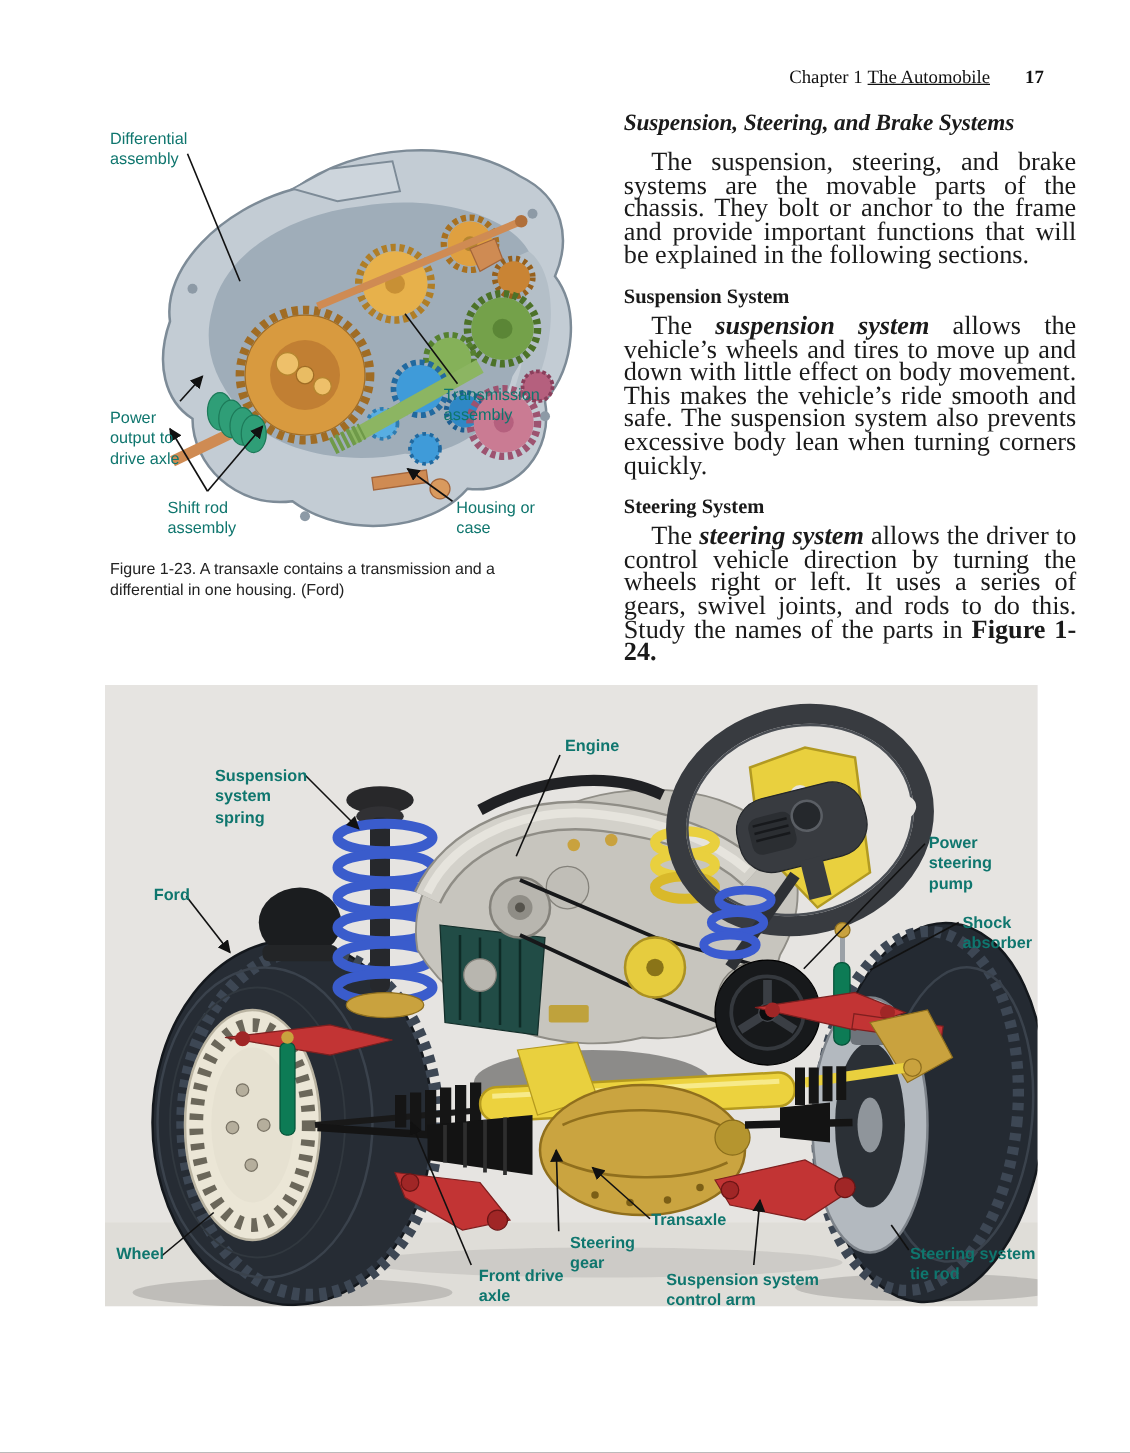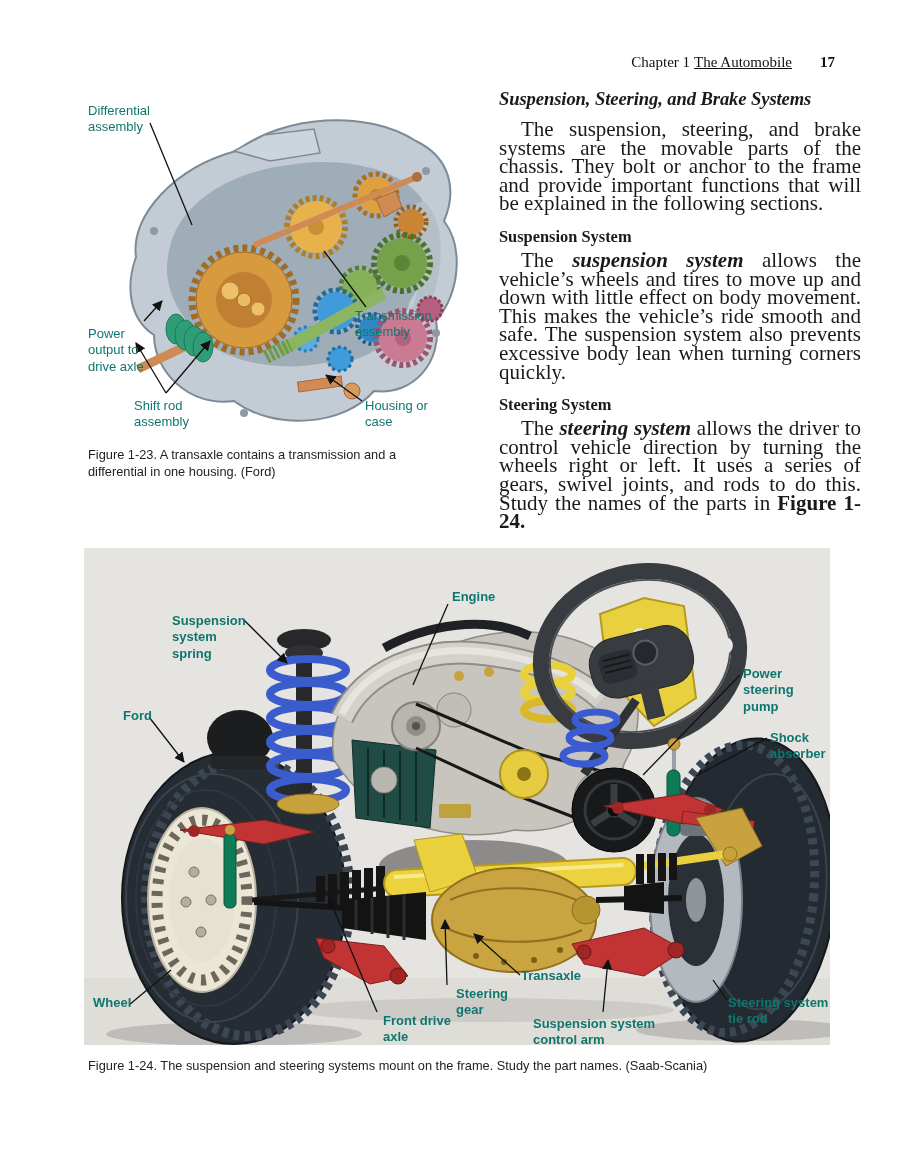--- a/index.html
+++ b/index.html
@@ -364,17 +364,14 @@
     <div class="fig-label" style="left:659px; top:118px; width:62px;">Power steering pump</div>
     <div class="fig-label" style="left:686px; top:182px; width:64px;">Shock absorber</div>
     <div class="fig-label" style="left:9px; top:447px;">Wheel</div>
     <div class="fig-label" style="left:299px; top:465px; width:80px;">Front drive axle</div>
     <div class="fig-label" style="left:372px; top:438px; width:58px;">Steering gear</div>
     <div class="fig-label" style="left:437px; top:420px;">Transaxle</div>
     <div class="fig-label" style="left:449px; top:468px; width:124px;">Suspension system control arm</div>
     <div class="fig-label" style="left:644px; top:447px; width:104px;">Steering system tie rod</div>
   </div>
 
-  <div class="caption caption24">
-    <span class="lead">Figure 1-24.</span><span> The suspension and steering systems mount on the frame. Study the part names. (Saab-Scania)</span>
-  </div>
 
 </div>
 
 </body></html>

